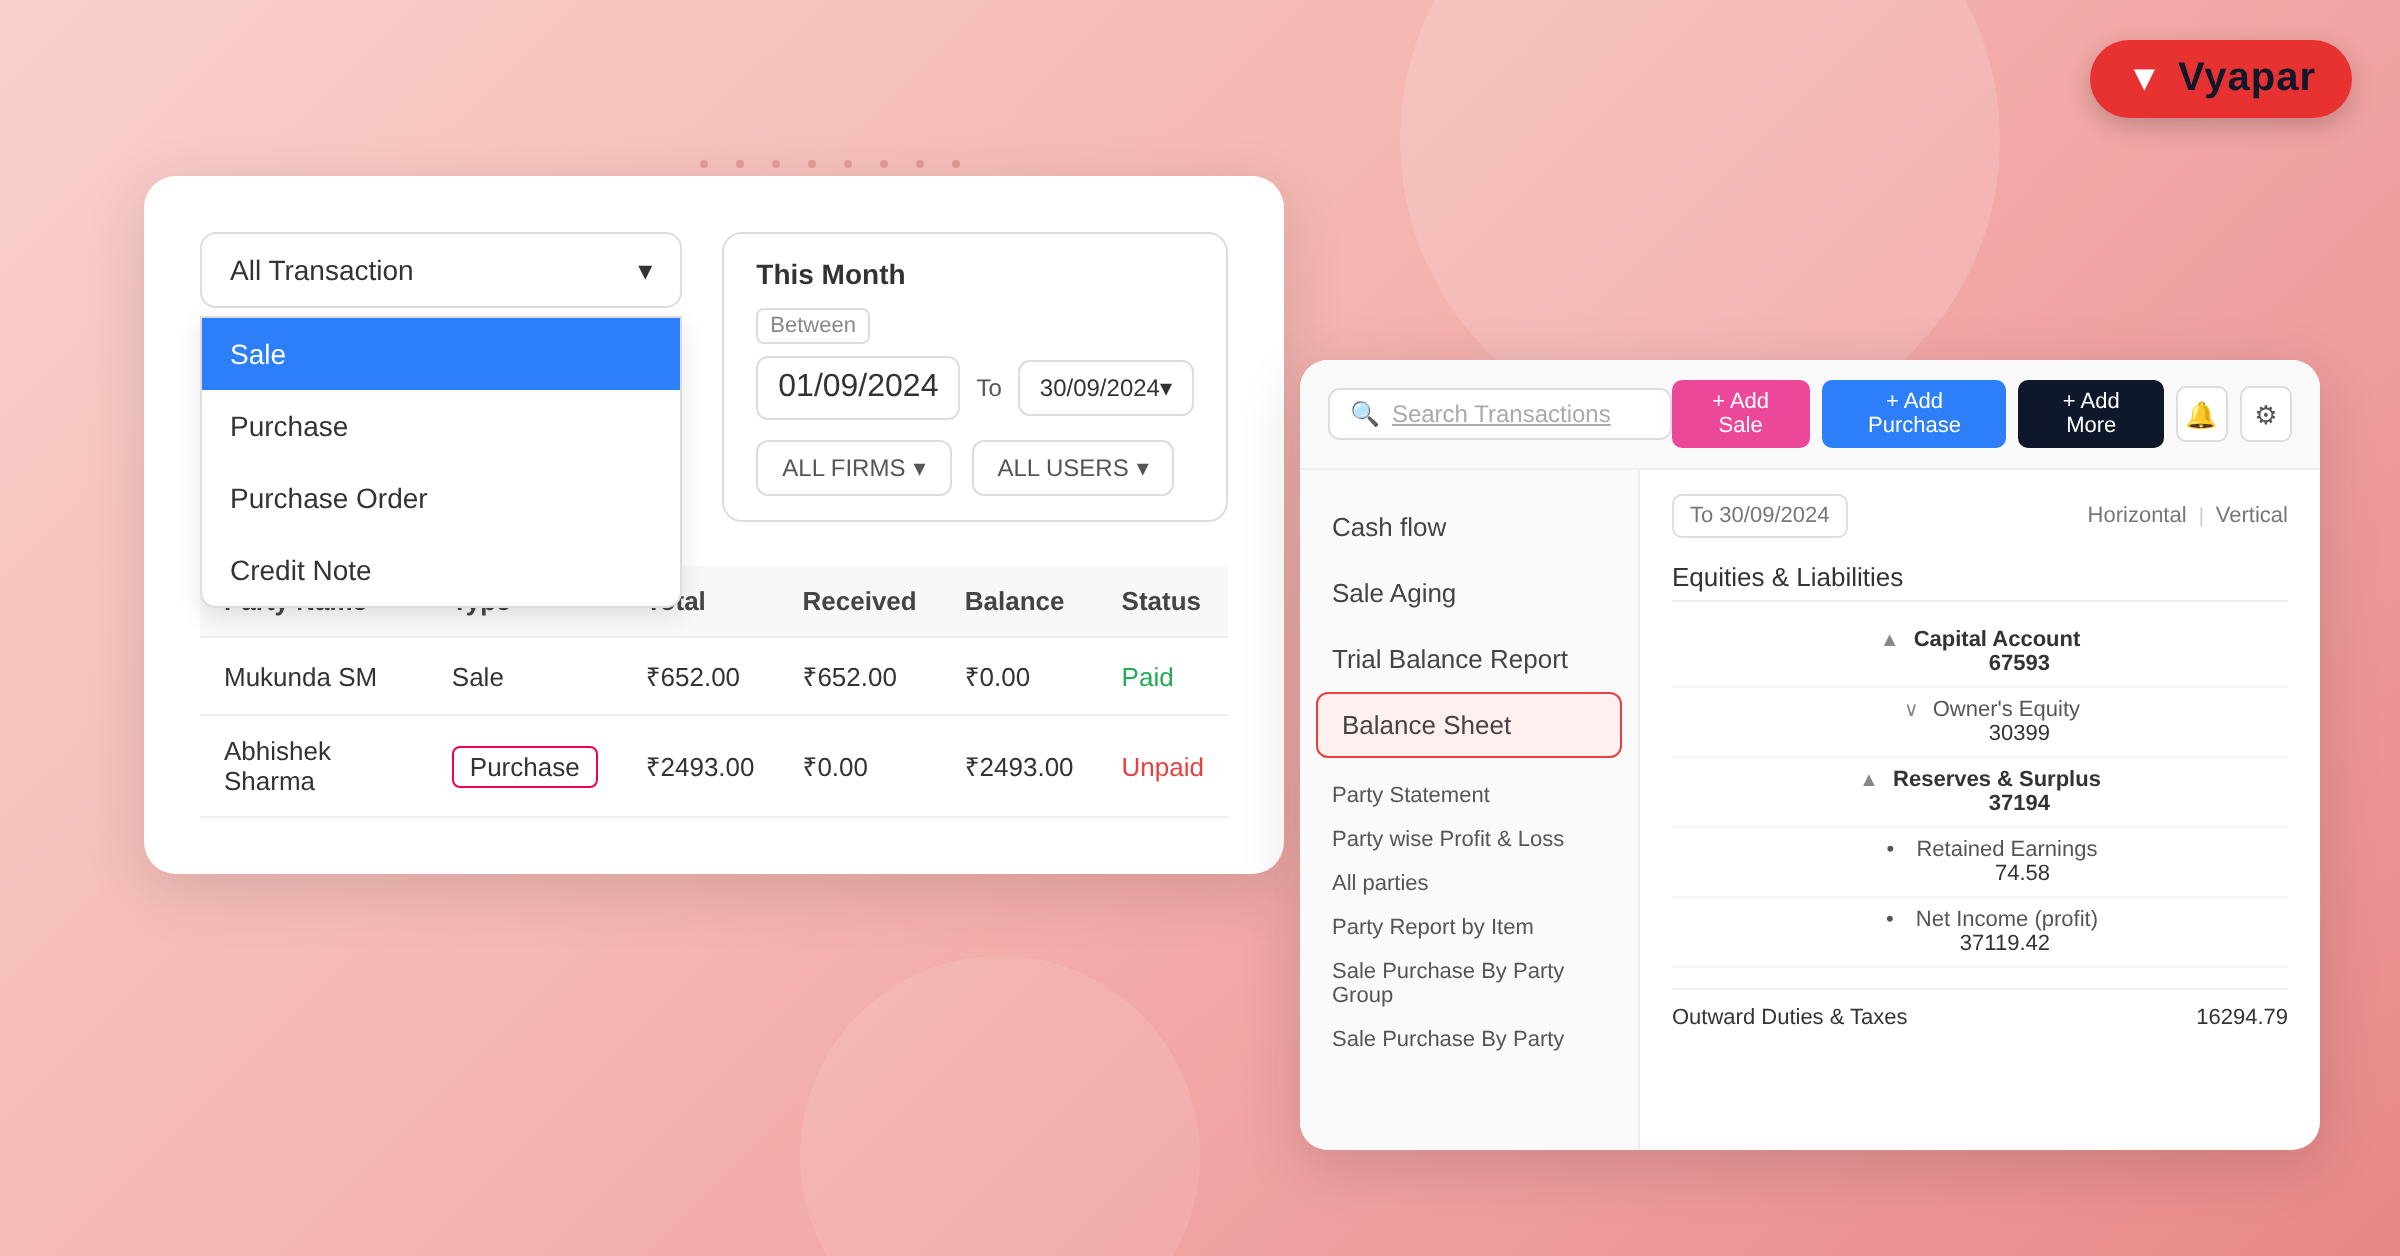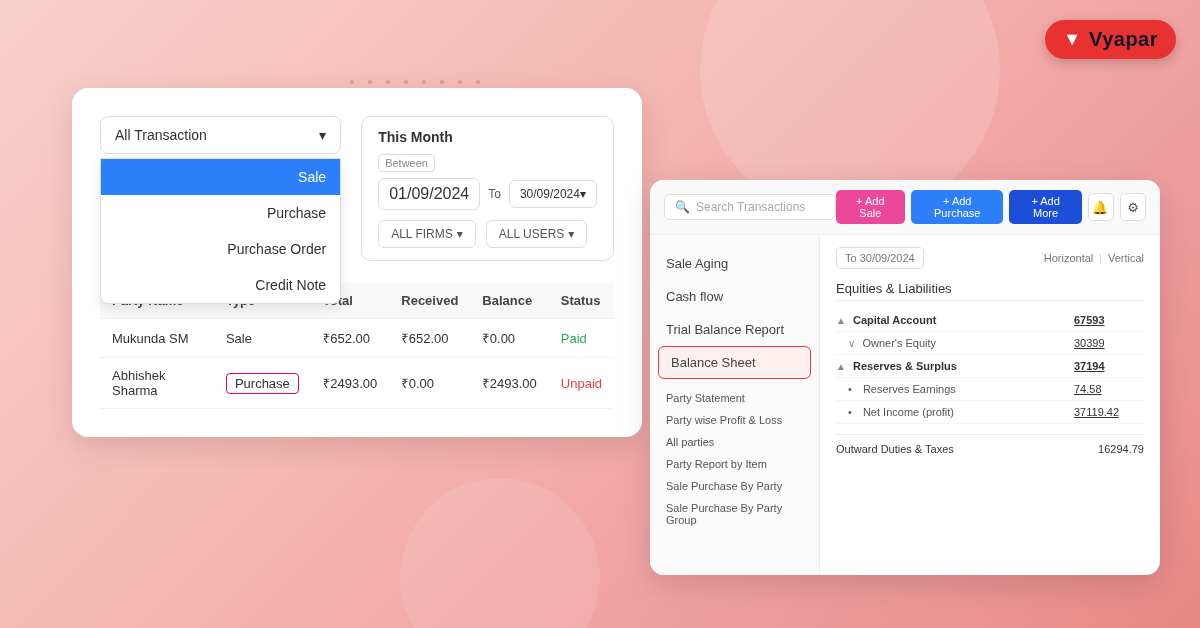--- a/index.html
+++ b/index.html
@@ -78,21 +78,20 @@
     .top-row {
       display: flex;
       gap: 20px;
       margin-bottom: 22px;
     }
 
     
     .dropdown-section {
       position: relative;
       width: 254px;
-      text-align: right;
     }
     .dropdown-btn {
       width: 100%;
       background: white;
       border: 1.5px solid #ddd;
       border-radius: 8px;
       padding: 10px 14px;
       font-size: 14px;
       display: flex;
       align-items: center;
@@ -248,21 +247,21 @@
       display: flex;
       align-items: center;
       background: white;
       border: 1px solid #ddd;
       border-radius: 6px;
       padding: 5px 10px;
       gap: 6px;
       width: 180px;
     }
     .search-icon { color: #aaa; font-size: 12px; }
-    .search-text { font-size: 12px; color: #aaa; }
+    .search-text { font-size: 12px; color: #aaa; text-decoration: underline; }
     .header-actions {
       display: flex;
       gap: 6px;
       align-items: center;
     }
     .btn-add-sale {
       background: #ec4899;
       color: white;
       border: none;
       border-radius: 5px;
@@ -273,21 +272,21 @@
     .btn-add-purchase {
       background: #2d7ff9;
       color: white;
       border: none;
       border-radius: 5px;
       padding: 5px 10px;
       font-size: 11px;
       cursor: pointer;
     }
     .btn-add-more {
-      background: #1d4ed8;
+      background: #0f172a;
       color: white;
       border: none;
       border-radius: 5px;
       padding: 5px 10px;
       font-size: 11px;
       cursor: pointer;
     }
     .icon-btn {
       width: 28px; height: 28px;
       border: 1px solid #ddd;
@@ -377,23 +376,24 @@
     .panel-table {
       width: 100%;
       font-size: 11px;
     }
     .panel-row {
       display: flex;
       justify-content: space-between;
       padding: 5px 0;
       border-bottom: 1px solid #f5f5f5;
       align-items: center;
+      flex-direction: column;
     }
     .panel-row-name { color: #333; font-size: 11px; flex: 1; }
-    .panel-row-value { color: #333; font-size: 11px; text-align: left; min-width: 70px; text-decoration: underline; }
+    .panel-row-value { color: #333; font-size: 11px; text-align: right; min-width: 70px; }
     .panel-row-main { font-weight: 600; color: #333; }
     .panel-row-sub { padding-left: 12px; color: #555; }
     .expand-arrow { color: #888; font-size: 10px; margin-right: 4px; }
 
     .panel-section {
       margin-bottom: 10px;
     }
   </style>
 </head>
 <body>
@@ -526,32 +526,32 @@
       <button class="btn-add-purchase">+ Add Purchase</button>
       <button class="btn-add-more">+ Add More</button>
       <div class="icon-btn">🔔</div>
       <div class="icon-btn">⚙</div>
     </div>
   </div>
 
   <div class="right-card-body">
 
     <div class="reports-sidebar">
+      <div class="report-item">Cash flow</div>
       <div class="report-item">Sale Aging</div>
-      <div class="report-item">Cash flow</div>
       <div class="report-item">Trial Balance Report</div>
       <div class="report-item highlighted">Balance Sheet</div>
 
       <div class="sub-items-section">
         <div class="sub-item">Party Statement</div>
         <div class="sub-item">Party wise Profit &amp; Loss</div>
         <div class="sub-item">All parties</div>
         <div class="sub-item">Party Report by Item</div>
+        <div class="sub-item">Sale Purchase By Party Group</div>
         <div class="sub-item">Sale Purchase By Party</div>
-        <div class="sub-item">Sale Purchase By Party Group</div>
       </div>
     </div>
 
     <div class="right-panel">
       <div class="panel-filter-row">
         <div class="panel-date-range">To  30/09/2024</div>
         <div class="panel-toggle">
           <span class="toggle-label">Horizontal</span>
           <span style="font-size:10px;color:#ccc;">|</span>
           <span class="toggle-label">Vertical</span>
@@ -583,21 +583,21 @@
             <span class="panel-row-name panel-row-main">
               <span class="expand-arrow">▲</span>
               <span>Reserves &amp; Surplus</span>
             </span>
             <span class="panel-row-value panel-row-main">37194</span>
           </div>
 
           <div class="panel-row">
             <span class="panel-row-name panel-row-sub">
               <span style="margin-right:8px;">•</span>
-              <span>Reserves Earnings</span>
+              <span>Retained Earnings</span>
             </span>
             <span class="panel-row-value">74.58</span>
           </div>
 
           <div class="panel-row">
             <span class="panel-row-name panel-row-sub">
               <span style="margin-right:8px;">•</span>
               <span>Net Income (profit)</span>
             </span>
             <span class="panel-row-value">37119.42</span>

